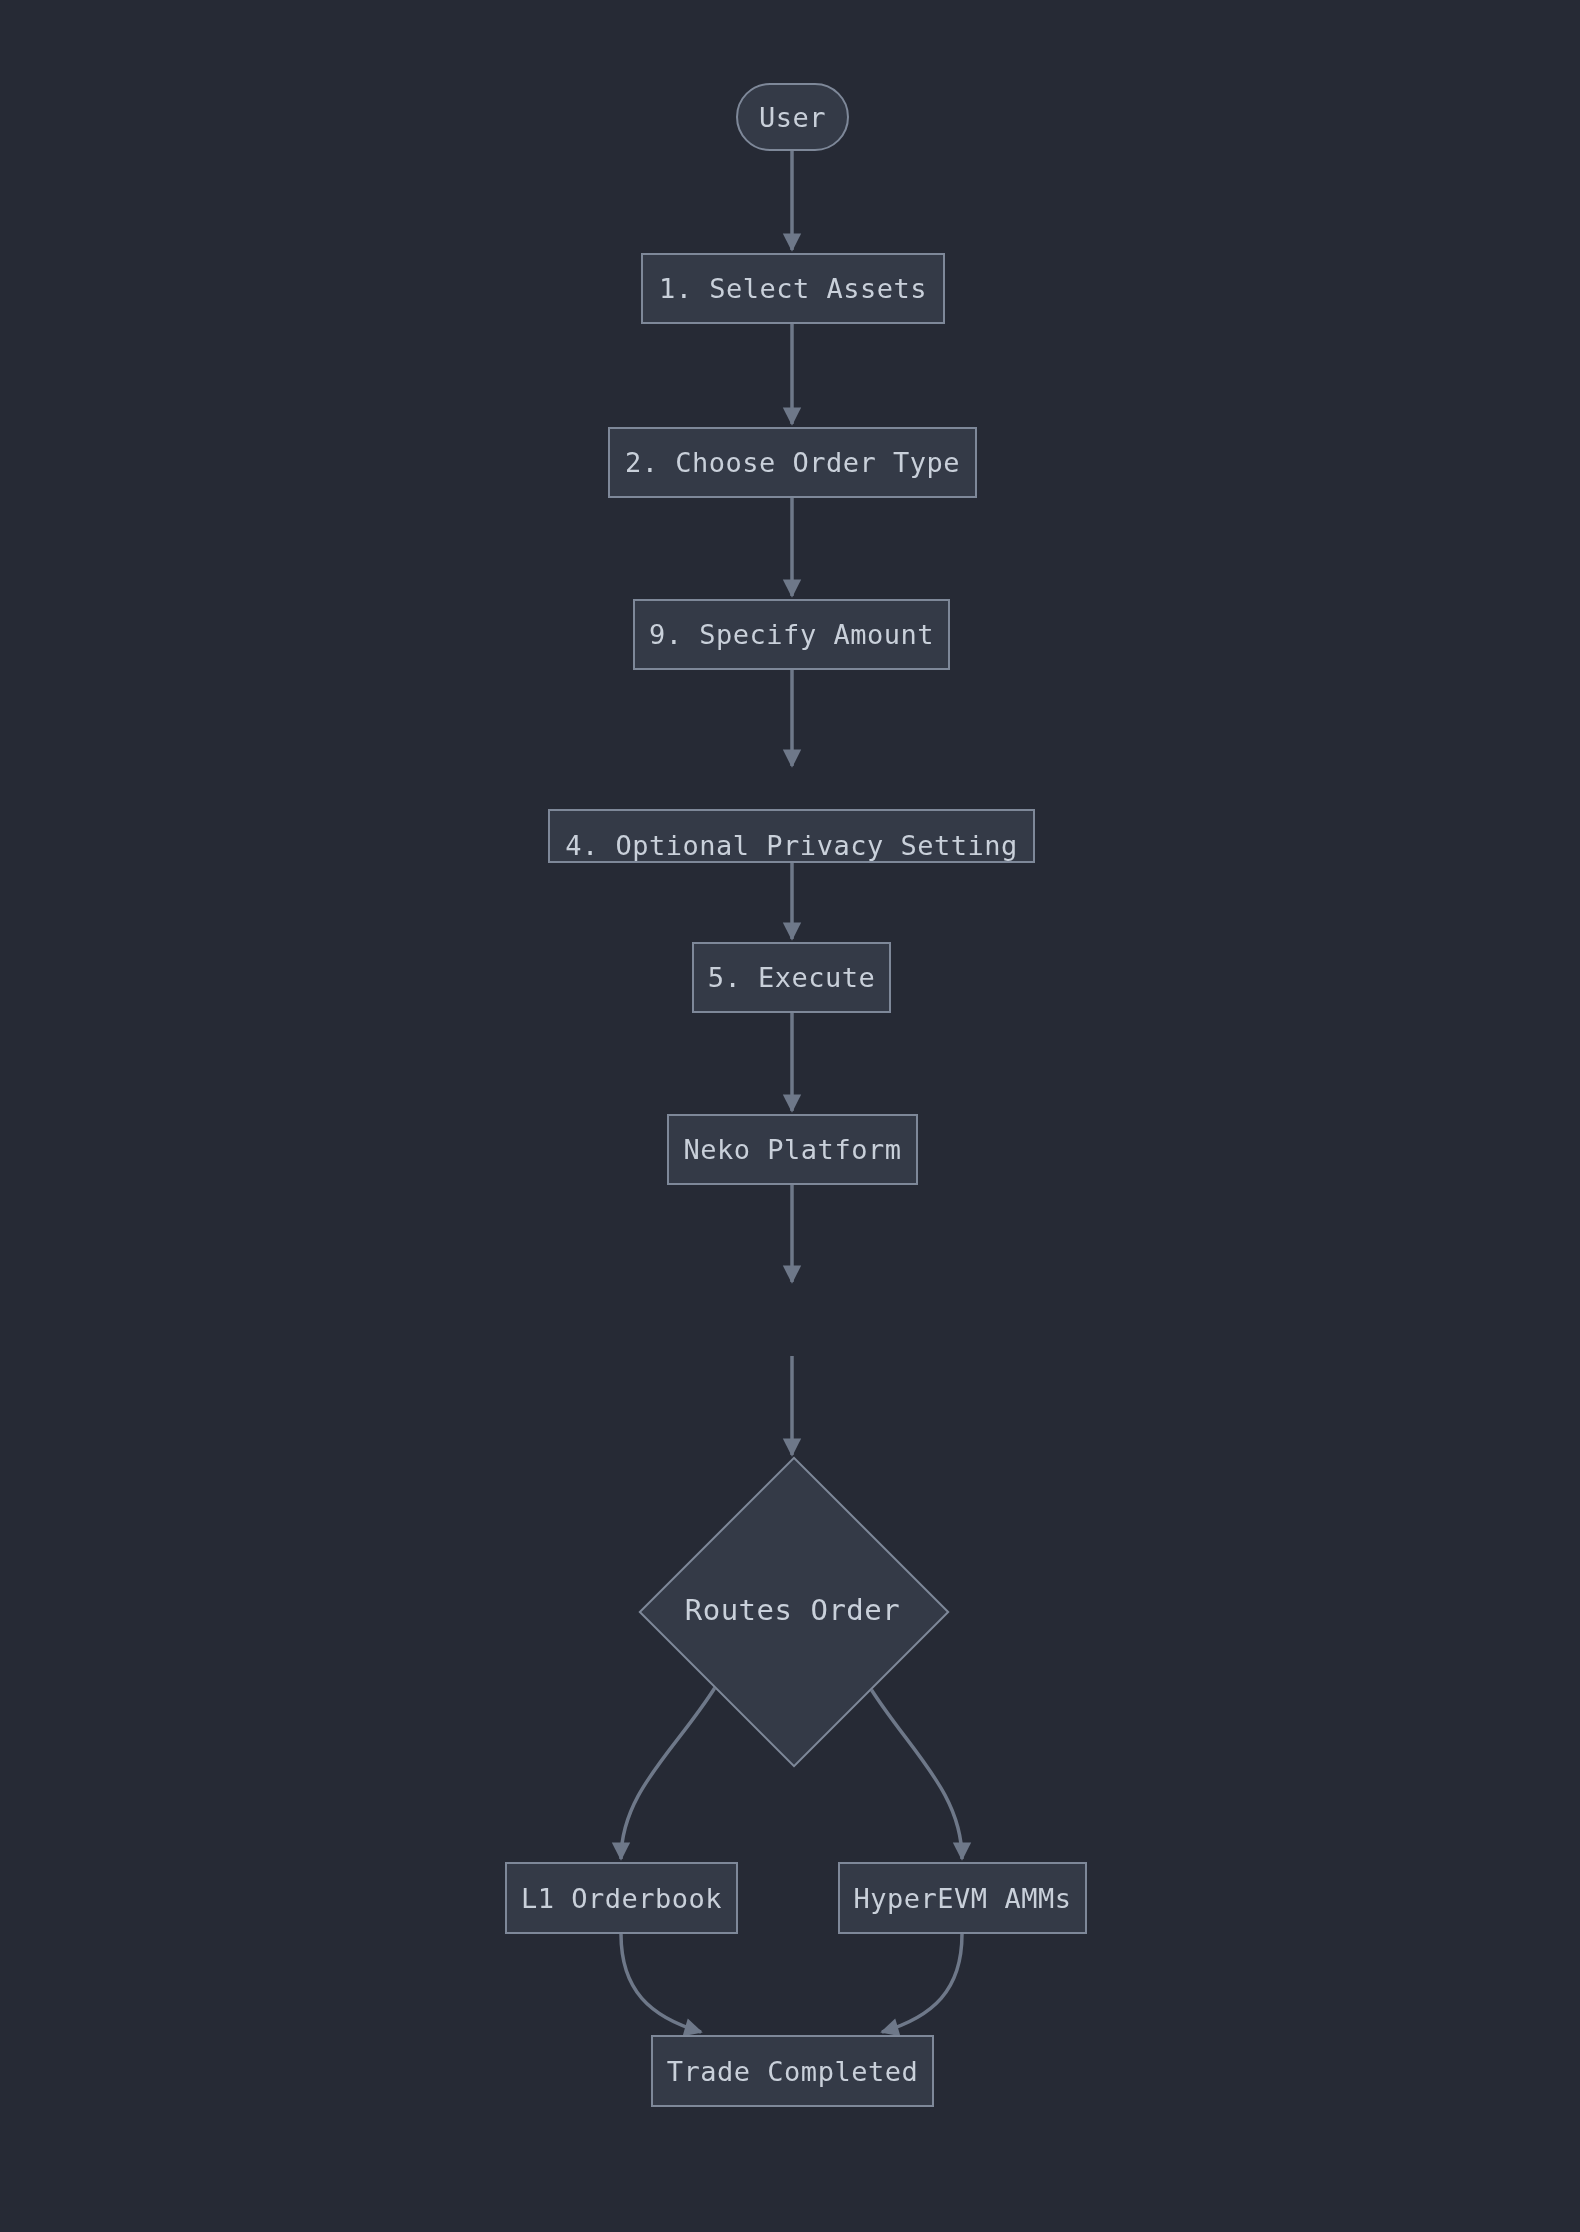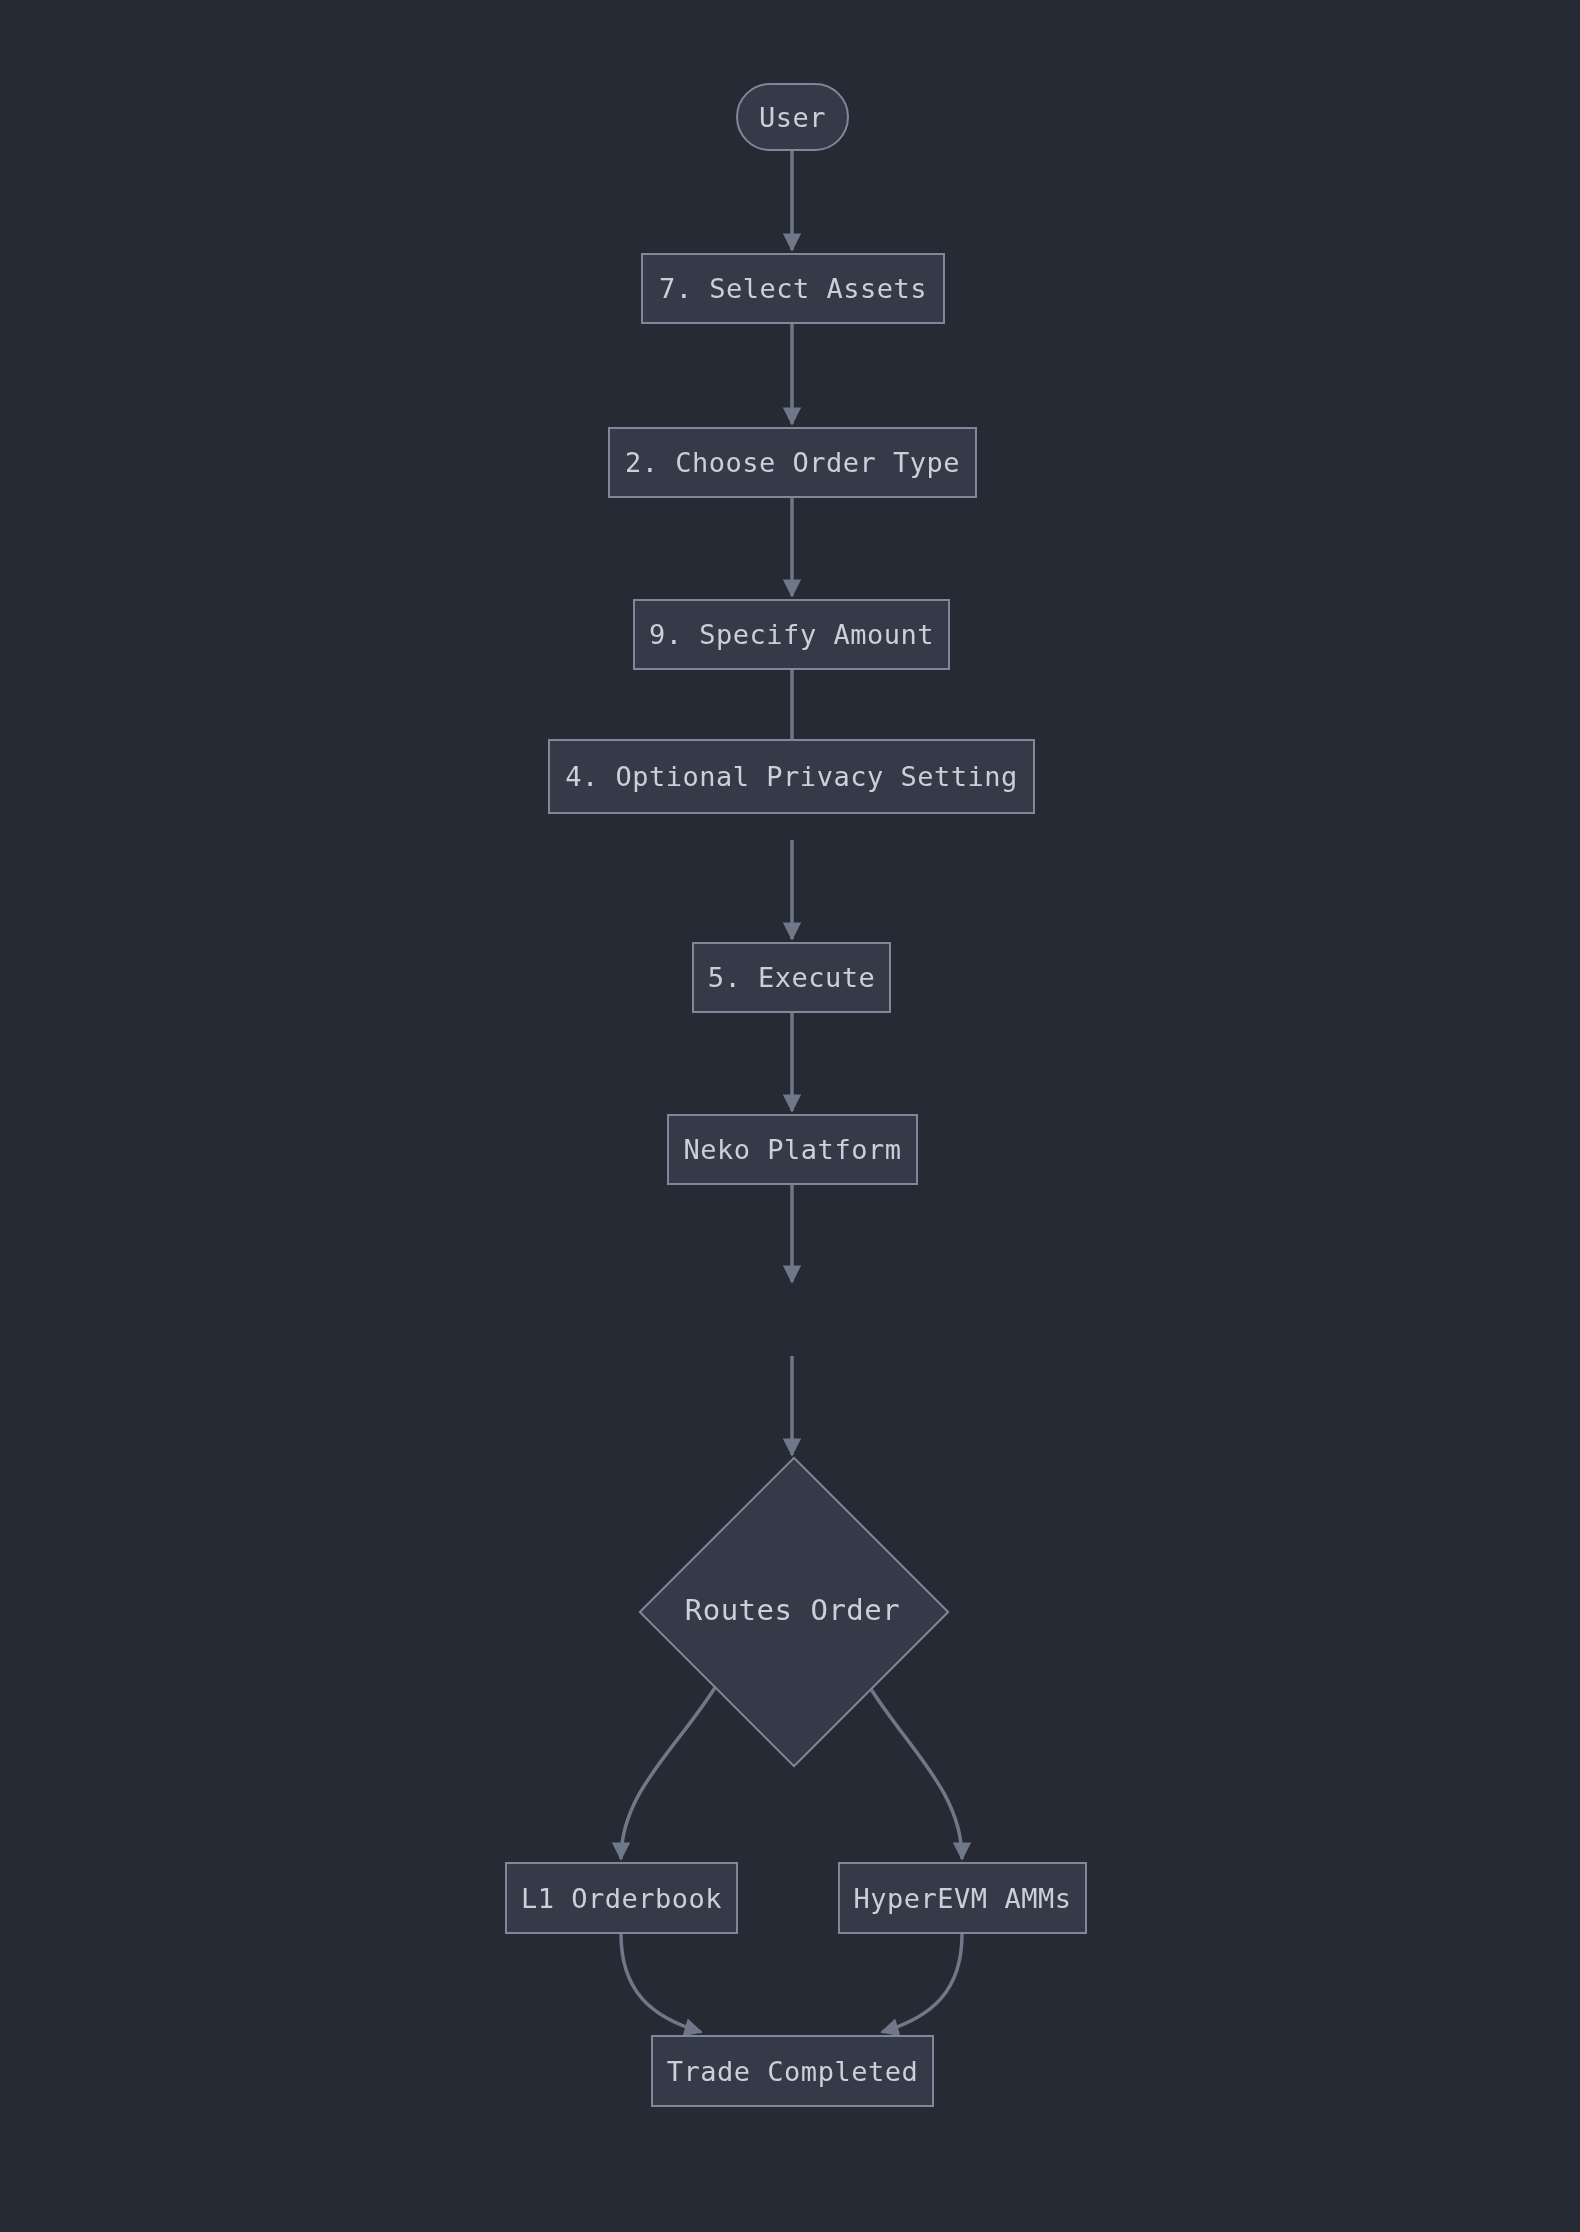--- a/index.html
+++ b/index.html
@@ -34,21 +34,21 @@
     font-size: 27px;
     letter-spacing: 0.5px;
     white-space: nowrap;
   }
   .node-stadium { border-radius: 34px; }
   
   .n-user   { left: 736px; top: 83px;   width: 113px; height: 68px; justify-content: center; }
   .n-step1  { left: 641px; top: 253px;  width: 304px; height: 71px; }
   .n-step2  { left: 608px; top: 427px;  width: 369px; height: 71px; }
   .n-step3  { left: 633px; top: 599px;  width: 317px; height: 71px; }
-  .n-step4  { left: 548px; top: 739px;  width: 487px; height: 75px; }
+  .n-step4  { left: 548px; top: 809px;  width: 487px; height: 54px; align-items: flex-end; }
   .n-step5  { left: 692px; top: 942px;  width: 199px; height: 71px; }
   .n-neko   { left: 667px; top: 1114px; width: 251px; height: 71px; }
   .n-shogun { left: 692px; top: 1285px; width: 200px; height: 71px; }
   .n-l1     { left: 505px; top: 1862px; width: 233px; height: 72px; }
   .n-amms   { left: 838px; top: 1862px; width: 249px; height: 72px; }
   .n-done   { left: 651px; top: 2035px; width: 283px; height: 72px; }
   
   .diamond-shape {
     position: absolute;
     left: 684px; top: 1502px;
@@ -98,21 +98,21 @@
     <path class="edge" d="M869,1686 C909,1750 962,1792 962,1859" marker-end="url(#arrowhead)"></path>
     <path class="edge" d="M621,1934 C621,1990 650,2017 701,2032" marker-end="url(#arrowhead)"></path>
     <path class="edge" d="M962,1934 C962,1990 933,2017 882,2032" marker-end="url(#arrowhead)"></path>
   </svg>
 
   <div class="node node-stadium n-user">
     <span>User</span>
   </div>
 
   <div class="node n-step1">
-    <span>7. Select Assets</span>
+    <span>1. Select Assets</span>
   </div>
 
   <div class="node n-step2">
     <span>2. Choose Order Type</span>
   </div>
 
   <div class="node n-step3">
     <span>9. Specify Amount</span>
   </div>
 

